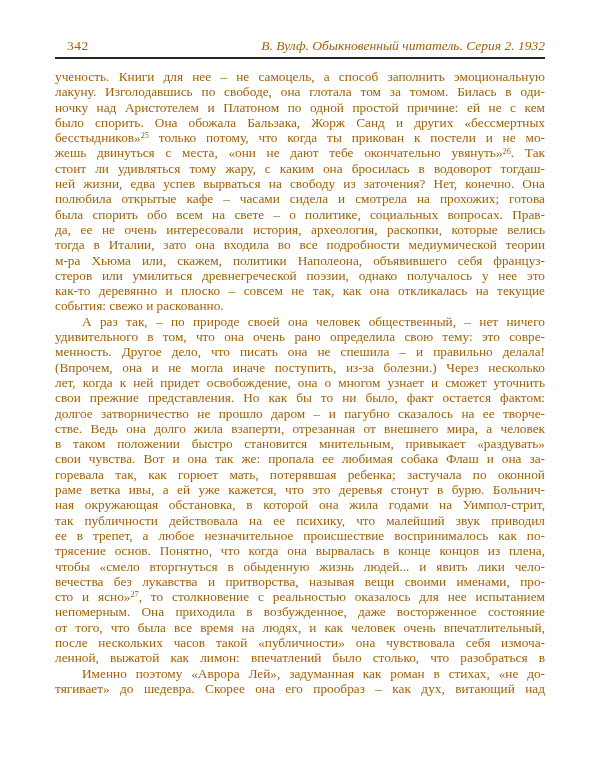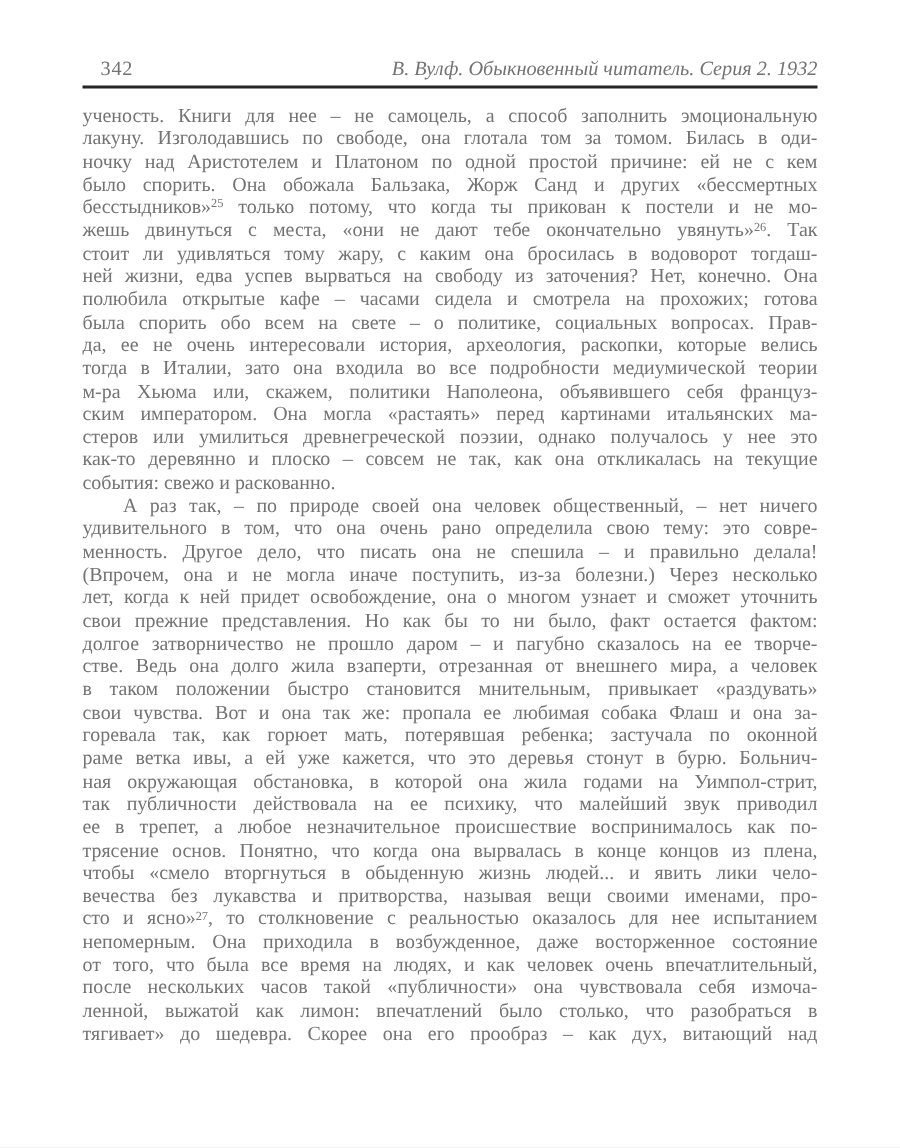--- a/index.html
+++ b/index.html
@@ -2,21 +2,21 @@
 <html><head>
 <meta charset="utf-8">
 <style>
   html, body { margin: 0; padding: 0; background: #e8e8e8; }
   .sheet {
     width: 600px; height: 765px;
     background: #ffffff;
     position: relative;
     overflow: hidden;
     font-family: "Liberation Serif", "DejaVu Serif", serif;
-    color: #737373;
+    color: #a16207;
   }
   .content { width: 490px; margin-left: 55px; }
   .header { position: relative; padding-top: 38px; }
   .pagenum {
     position: absolute; left: 12px; top: 38px;
     font-size: 13.5px; letter-spacing: 0.5px;
   }
   .running {
     display: block; text-align: right;
     font-style: italic; font-size: 13.5px;
@@ -59,21 +59,20 @@
         <div class="line">было спорить. Она обожала Бальзака, Жорж Санд и других «бессмертных</div>
         <div class="line"><span>бесстыдников»</span><sup class="fn">25</sup><span> только потому, что когда ты прикован к постели и не мо-</span></div>
         <div class="line"><span>жешь двинуться с места, «они не дают тебе окончательно увянуть»</span><sup class="fn">26</sup><span>. Так</span></div>
         <div class="line">стоит ли удивляться тому жару, с каким она бросилась в водоворот тогдаш-</div>
         <div class="line">ней жизни, едва успев вырваться на свободу из заточения? Нет, конечно. Она</div>
         <div class="line">полюбила открытые кафе – часами сидела и смотрела на прохожих; готова</div>
         <div class="line">была спорить обо всем на свете – о политике, социальных вопросах. Прав-</div>
         <div class="line">да, ее не очень интересовали история, археология, раскопки, которые велись</div>
         <div class="line">тогда в Италии, зато она входила во все подробности медиумической теории</div>
         <div class="line">м-ра Хьюма или, скажем, политики Наполеона, объявившего себя француз-</div>
-        <div class="line">ским императором. Она могла «растаять» перед картинами итальянских ма-</div>
         <div class="line">стеров или умилиться древнегреческой поэзии, однако получалось у нее это</div>
         <div class="line">как-то деревянно и плоско – совсем не так, как она откликалась на текущие</div>
         <div class="line nojust">события: свежо и раскованно.</div>
         <div class="line indent">А раз так, – по природе своей она человек общественный, – нет ничего</div>
         <div class="line">удивительного в том, что она очень рано определила свою тему: это совре-</div>
         <div class="line">менность. Другое дело, что писать она не спешила – и правильно делала!</div>
         <div class="line">(Впрочем, она и не могла иначе поступить, из-за болезни.) Через несколько</div>
         <div class="line">лет, когда к ней придет освобождение, она о многом узнает и сможет уточнить</div>
         <div class="line">свои прежние представления. Но как бы то ни было, факт остается фактом:</div>
         <div class="line">долгое затворничество не прошло даром – и пагубно сказалось на ее творче-</div>
@@ -86,16 +85,17 @@
         <div class="line">так публичности действовала на ее психику, что малейший звук приводил</div>
         <div class="line">ее в трепет, а любое незначительное происшествие воспринималось как по-</div>
         <div class="line">трясение основ. Понятно, что когда она вырвалась в конце концов из плена,</div>
         <div class="line">чтобы «смело вторгнуться в обыденную жизнь людей... и явить лики чело-</div>
         <div class="line">вечества без лукавства и притворства, называя вещи своими именами, про-</div>
         <div class="line"><span>сто и ясно»</span><sup class="fn">27</sup><span>, то столкновение с реальностью оказалось для нее испытанием</span></div>
         <div class="line">непомерным. Она приходила в возбужденное, даже восторженное состояние</div>
         <div class="line">от того, что была все время на людях, и как человек очень впечатлительный,</div>
         <div class="line">после нескольких часов такой «публичности» она чувствовала себя измоча-</div>
         <div class="line">ленной, выжатой как лимон: впечатлений было столько, что разобраться в</div>
+        <div class="line indent">Именно поэтому «Аврора Лей», задуманная как роман в стихах, «не до-</div>
         <div class="line">тягивает» до шедевра. Скорее она его прообраз – как дух, витающий над</div>
       </div>
   </div>
 </div>
 
 </body></html>

